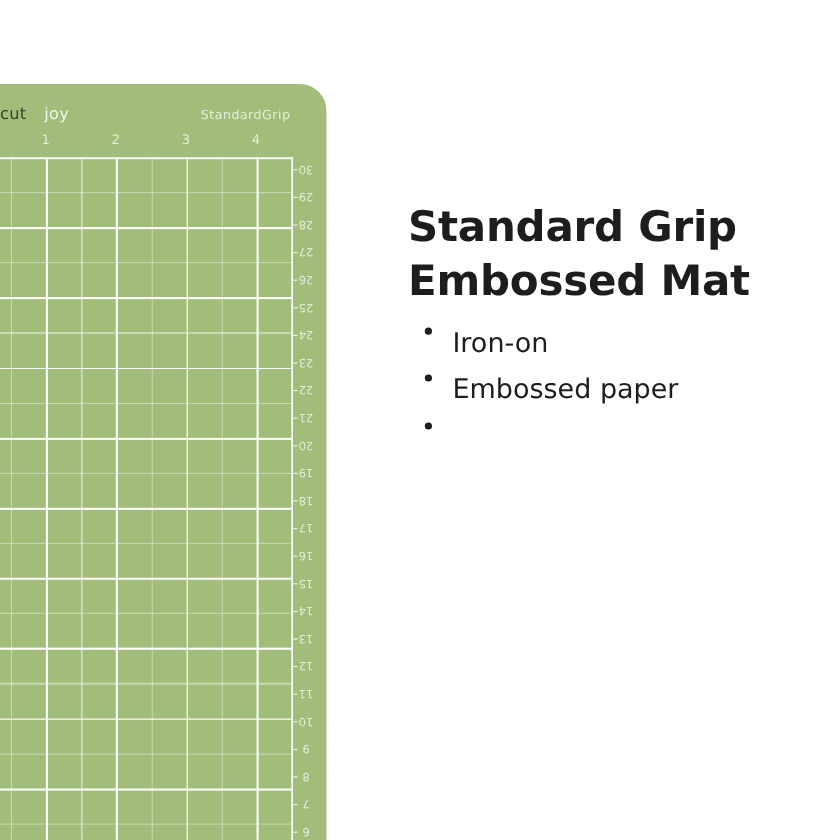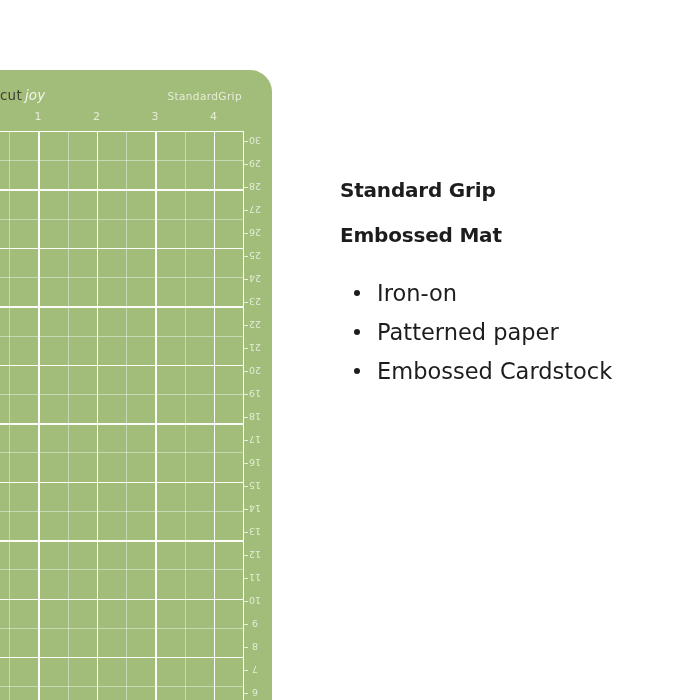--- a/index.html
+++ b/index.html
@@ -32,21 +32,21 @@
   .brand {
     position: absolute;
     left: 60px;
     top: 18px;
     font-size: 13.5px;
     line-height: 15px;
     letter-spacing: 0.2px;
     white-space: nowrap;
   }
   .brand-bold { font-weight: 400; color: #3c4034; }
-  .brand-light { font-weight: 400; color: rgba(255,255,255,0.85); margin-left: 3px; font-style: italic; }
+  .brand-light { font-weight: 400; color: rgba(255,255,255,0.85); margin-left: 15px; }
   .grip {
     position: absolute;
     right: 30px;
     top: 20px;
     font-size: 10.5px;
     letter-spacing: 0.4px;
     color: rgba(255,255,255,0.72);
     white-space: nowrap;
   }
   .grid {
@@ -92,38 +92,37 @@
     color: rgba(255,255,255,0.7);
     transform: rotate(180deg);
   }
 
   
   .title {
     position: absolute;
     left: 340px;
     top: 168px;
     margin: 0;
-    font-size: 20px;
+    font-size: 35px;
     line-height: 45px;
     font-weight: 700;
     color: #1d1d1d;
     letter-spacing: -0.2px;
   }
   .title-line { display: block; }
   .bullets {
     position: absolute;
     left: 354px;
     top: 273px;
     margin: 0;
     padding: 0;
     list-style: none;
   }
   .material-item {
     display: flex;
-    align-items: center;
     height: 39.4px;
     font-size: 22.5px;
     color: #1d1d1d;
     white-space: nowrap;
   }
   .dot {
     flex: 0 0 auto;
     width: 6px;
     height: 6px;
     border-radius: 50%;
@@ -207,22 +206,21 @@
       <span class="title-line">Standard Grip</span>
       <span class="title-line">Embossed Mat</span>
     </h1>
     <ul class="bullets" id="bullet-list">
         <li class="material-item">
           <span class="dot"></span>
           <span>Iron-on</span>
         </li>
         <li class="material-item">
           <span class="dot"></span>
-          <span>Patterned paper</span>
+          <span>Embossed paper</span>
         </li>
         <li class="material-item">
           <span class="dot"></span>
-          <span>Embossed Cardstock</span>
         </li>
       </ul>
   </div>
 
 </div>
 
 </body></html>

